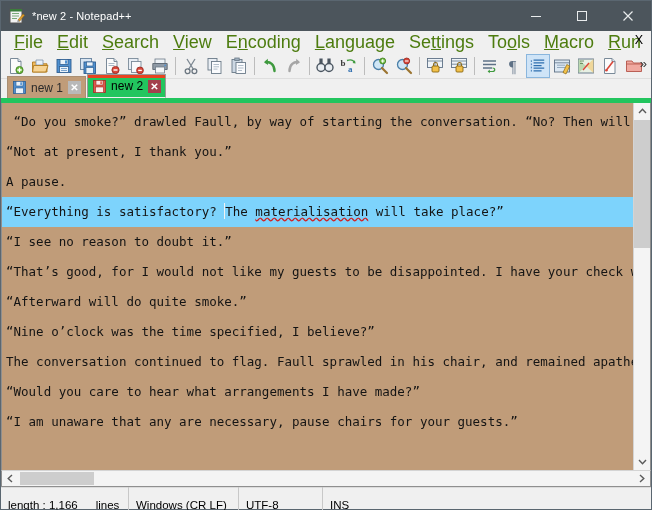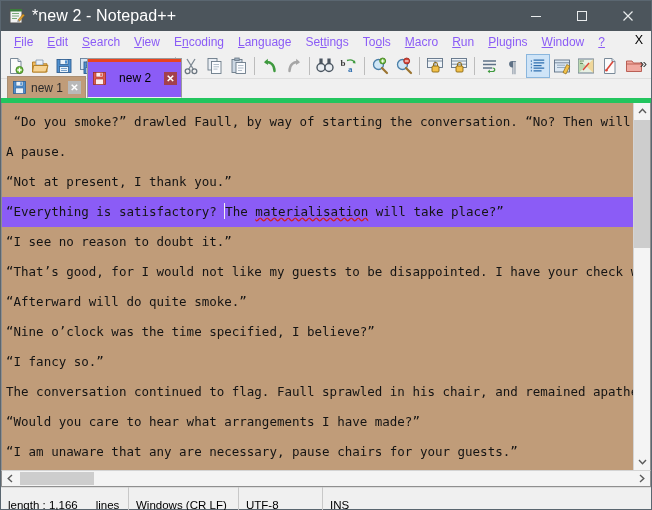--- a/index.html
+++ b/index.html
@@ -25,43 +25,43 @@
     display: flex; align-items: center;
     position: relative;
   }
   #titlebar .app-icon {
     width: 16px; height: 16px;
     margin-left: 8px; margin-right: 7px;
     position: relative; flex: none;
   }
   #titlebar .title-text {
     color: #ffffff;
-    font-size: 16px;
+    font-size: 11px;
     letter-spacing: .1px;
     white-space: nowrap;
   }
   .winbtns { position: absolute; right: 0; top: 0; height: 30px; display: flex; }
   .winbtn {
     width: 46px; height: 30px;
     display: flex; align-items: center; justify-content: center;
     color: #e9eced;
   }
   .winbtn svg { display: block; }
 
   
   #menubar {
     height: 22px; min-height: 22px;
     background: #f0f0f0;
     display: flex; align-items: center;
     padding-left: 6px;
     position: relative;
   }
   .menu-item {
-    font-size: 12px;
-    color: #8b5cf6;
+    font-size: 18px;
+    color: #4d7c0f;
     padding: 2px 7px 2px 7px;
     white-space: nowrap;
     line-height: 15px;
   }
   .menu-item .ul { text-decoration: underline; }
   #menu-close {
     position: absolute; right: 8px; top: 2px;
     font-size: 12.5px; color: #000;
   }
 
@@ -98,24 +98,23 @@
   .tab {
     height: 22px;
     display: flex; align-items: center;
     padding: 0 4px 0 5px;
     font-size: 12px;
     position: relative;
     margin-right: 1px;
   }
   .tab.inactive { background: #c09c79; color: #2a2a2a; border: 1px solid #a98f73; border-bottom: none; }
   .tab.active {
-    background: #8b5cf6; color: #000;
+    background: #22c55e; color: #000;
     border: 1px solid #9a9a9a; border-bottom: 1px solid #f0f0f0;
-    height: 40px;
-    gap: 8px;
+    height: 24px;
   }
   .tab.active::before {
     content: ""; position: absolute; left: 0; right: 0; top: 0;
     height: 3px; background: #e8431f;
   }
   .tab .tabname { margin: 0 5px; white-space: nowrap; }
   .tab-save { width: 13px; height: 13px; flex: none; position: relative; }
   .tab-close {
     width: 13px; height: 13px; flex: none;
     display: flex; align-items: center; justify-content: center;
@@ -144,21 +143,21 @@
   .code-line {
     height: 30px;
     line-height: 30px;
     font-family: "DejaVu Sans Mono", monospace;
     font-size: 12.5px;
     color: #141414;
     white-space: pre;
     padding-left: 4px;
     position: relative;
   }
-  .code-line.current { background: #8b5cf6; }
+  .code-line.current { background: #7dd3fc; }
   .sp-err {
     text-decoration: underline wavy #d21f1f;
     text-decoration-skip-ink: none;
   }
   .caret {
     display: inline-block;
     width: 1px; height: 16px;
     background: #f2f2f2;
     vertical-align: -3px;
     position: relative;
@@ -537,28 +536,27 @@
         </svg>
       </span>
       <span class="tabname">new 2</span>
       <span class="tab-close">✕</span>
     </div>
   </div>
 
   <div id="editor-wrap">
     <div id="editor">
       <div class="code-line"> “Do you smoke?” drawled Faull, by way of starting the conversation. “No? Then will you t</div>
+      <div class="code-line">“Not at present, I thank you.”</div>
       <div class="code-line">A pause.</div>
-      <div class="code-line">“Not at present, I thank you.”</div>
       <div class="code-line current"><span>“Everything is satisfactory? </span><span class="caret"></span><span>The </span><span class="sp-err">materialisation</span><span> will take place?”</span></div>
       <div class="code-line">“I see no reason to doubt it.”</div>
       <div class="code-line">“That’s good, for I would not like my guests to be disappointed. I have your check writte</div>
       <div class="code-line">“Afterward will do quite smoke.”</div>
       <div class="code-line">“Nine o’clock was the time specified, I believe?”</div>
-      <div class="code-line">“I fancy so.”</div>
       <div class="code-line">The conversation continued to flag. Faull sprawled in his chair, and remained apathetic.</div>
       <div class="code-line">“Would you care to hear what arrangements I have made?”</div>
       <div class="code-line">“I am unaware that any are necessary, pause chairs for your guests.”</div>
     </div>
 
     <div id="vscroll">
       <div class="sb-arrow">
         <svg width="9" height="9" viewBox="0 0 9 9">
             <path d="M1 6 L4.5 2.2 L8 6" fill="none" stroke="#5a5a5a" stroke-width="1.4"></path>
           </svg>

